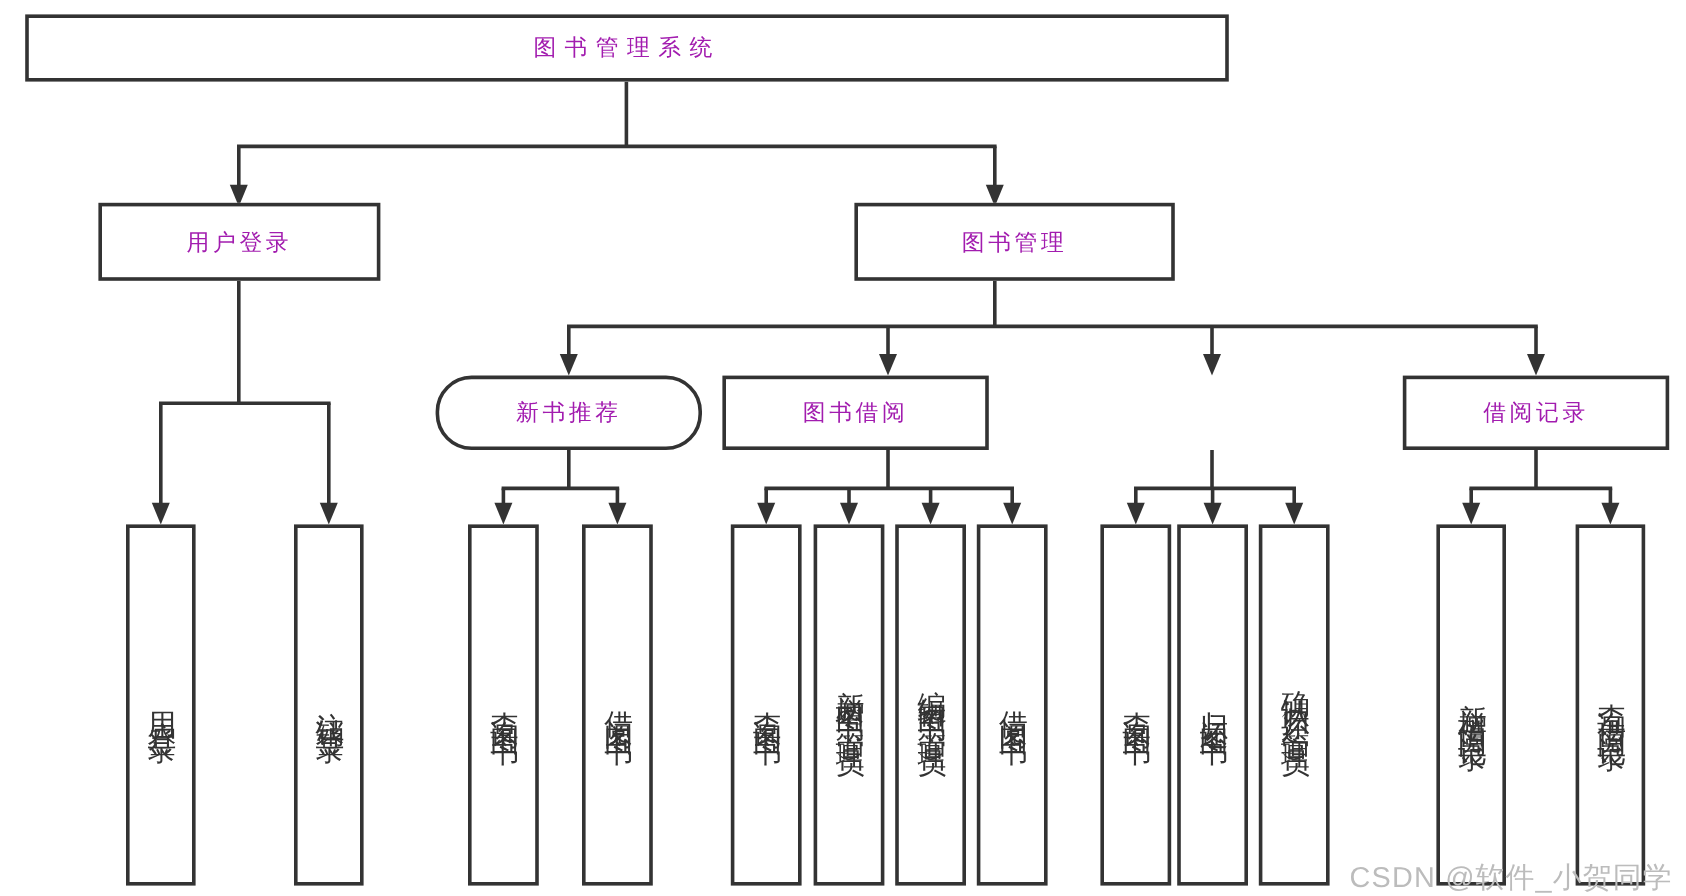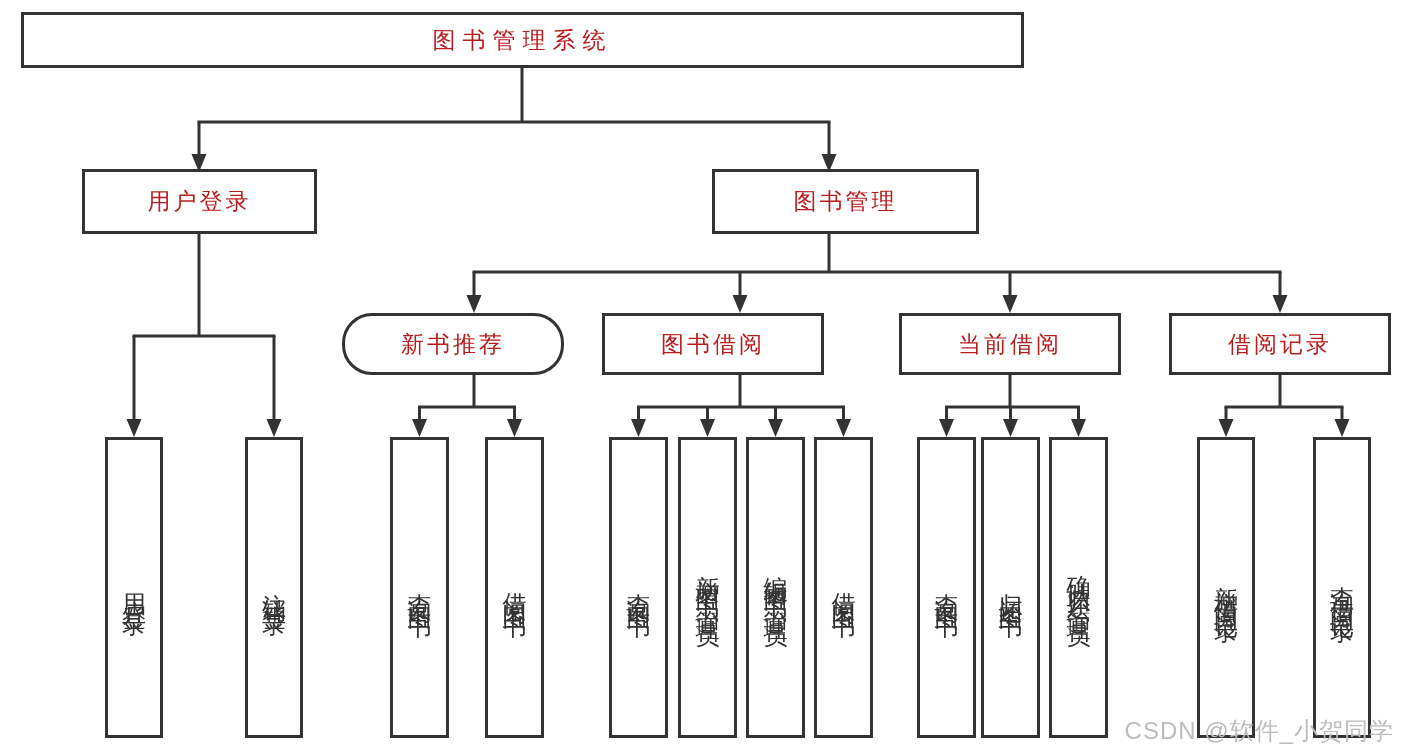--- a/index.html
+++ b/index.html
@@ -21,42 +21,42 @@
     box-sizing: border-box;
     border: 3px solid #333333;
     background: #ffffff;
     color: #333333;
     display: flex;
     align-items: center;
     justify-content: center;
     z-index: 2;
   }
   .h-label {
-    font-size: 23px;
+    font-size: 19px;
     letter-spacing: 3px;
     white-space: nowrap;
-    color: #b91c1c;
+    color: #a21caf;
   }
   .root-label { letter-spacing: 7px; }
   .v-label {
     writing-mode: vertical-rl;
     text-orientation: mixed;
     font-size: 24px;
     letter-spacing: 7px;
     white-space: nowrap;
     color: #333333;
   }
   
   .n-root   { left: 21px;  top: 12px;  width: 1003px; height: 56px; }
   
   .n-login  { left: 82px;  top: 169px; width: 235px; height: 65px; }
   .n-mgmt   { left: 712px; top: 169px; width: 267px; height: 65px; }
   
   .lvl3 { top: 313px; height: 62px; width: 222px; }
-  .n-newbook { left: 342px; border-radius: 30px; }
+  .n-newbook { left: 363px; border-radius: 30px; }
   .n-borrow  { left: 602px; }
   .n-current { left: 899px; }
   .n-record  { left: 1169px; }
   
   .leaf { top: 437px; height: 301px; width: 59px; }
   .n-l1  { left: 105px; width: 58px; }
   .n-l2  { left: 245px; width: 58px; }
   .n-l3  { left: 390px; }
   .n-l4  { left: 485px; }
   .n-l5  { left: 609px; }
@@ -172,23 +172,20 @@
   <div class="box n-mgmt">
     <span class="h-label">图书管理</span>
   </div>
 
   <div class="box lvl3 n-newbook">
     <span class="h-label">新书推荐</span>
   </div>
   <div class="box lvl3 n-borrow">
     <span class="h-label">图书借阅</span>
   </div>
-  <div class="box lvl3 n-current">
-    <span class="h-label">当前借阅</span>
-  </div>
   <div class="box lvl3 n-record">
     <span class="h-label">借阅记录</span>
   </div>
 
   <div class="box leaf n-l1">
     <span class="v-label">用户登录</span>
   </div>
   <div class="box leaf n-l2">
     <span class="v-label">注销登录</span>
   </div>

